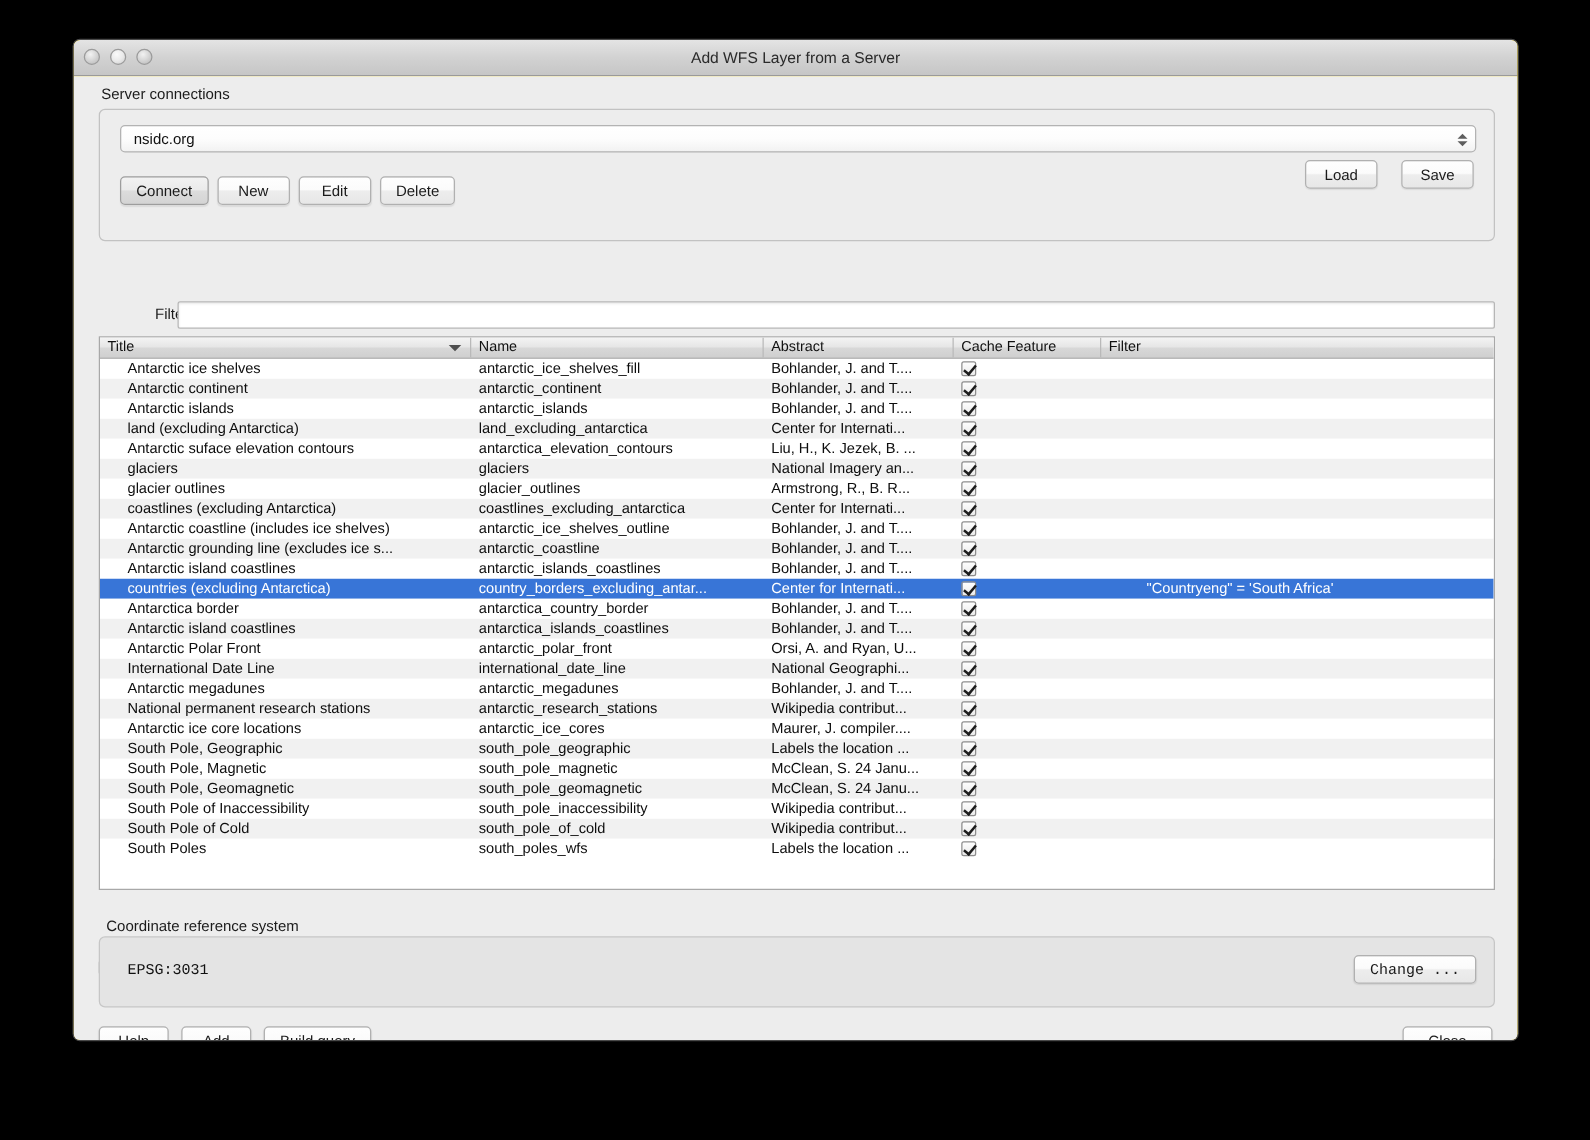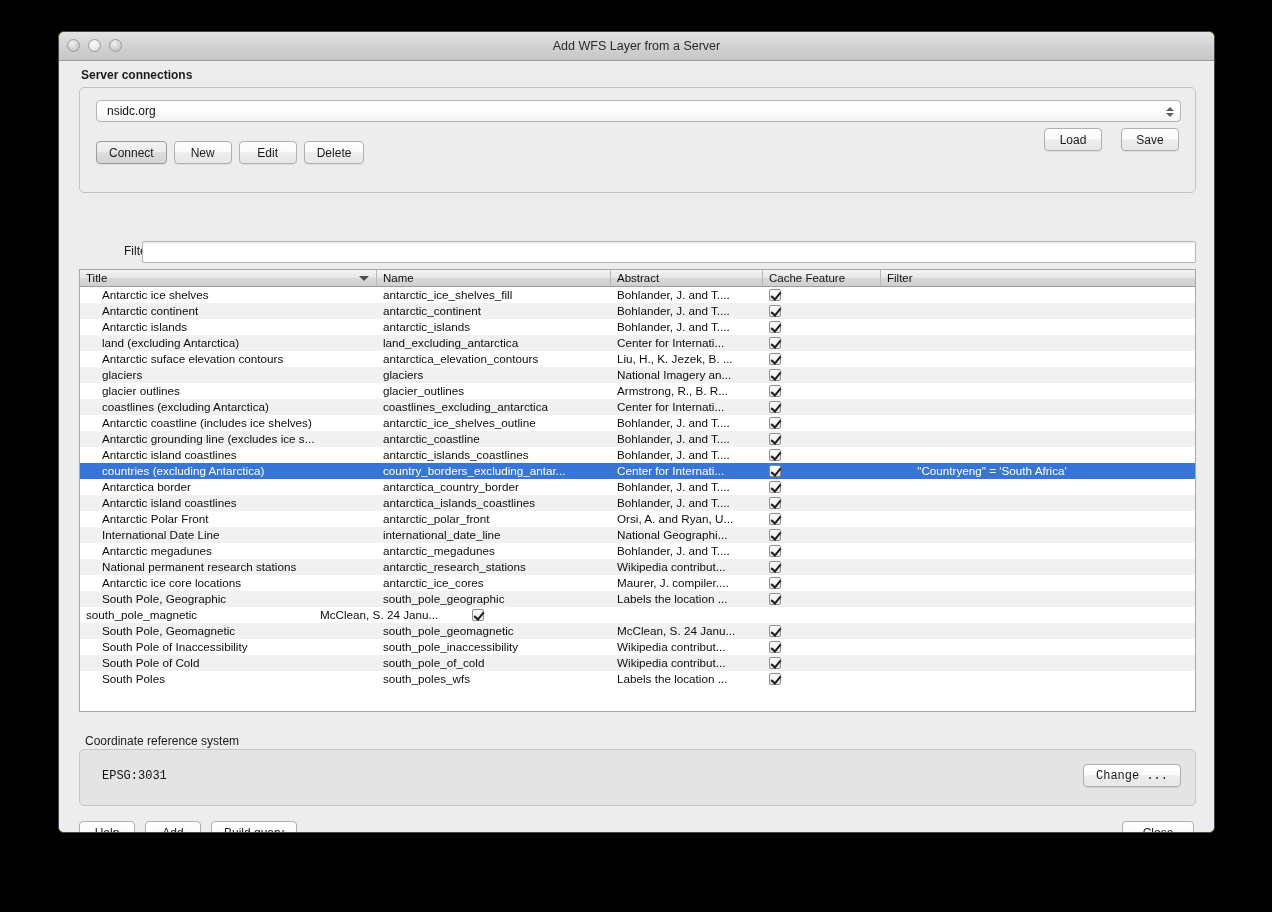--- a/index.html
+++ b/index.html
@@ -201,21 +201,21 @@
     <div id="lights">
       <div class="light"></div>
       <div class="light mid"></div>
       <div class="light"></div>
     </div>
     <div id="window-title">Add WFS Layer from a Server</div>
   </div>
 
   <div id="content">
 
-    <div class="grouplabel" style="left:22px; top:7px;font-weight:bold;">Server connections</div>
+    <div class="grouplabel" style="left:22px; top:7px;">Server connections</div>
 
     <div id="server-group">
       <div id="conn-select">
         <span class="val">nsidc.org</span>
         <span id="conn-arrows">
           <span class="tri-up"></span>
             <span class="tri-dn"></span>
         </span>
       </div>
 
@@ -431,20 +431,21 @@
           <div class="row even">
             <div class="cell title">South Pole, Geographic</div>
             <div class="cell name">south_pole_geographic</div>
             <div class="cell abs">Labels the location ...</div>
             <div class="cell cache">
               <span class="chk"></span>
             </div>
             <div class="cell filt"></div>
           </div>
           <div class="row odd">
+            <div class="cell title">South Pole, Magnetic</div>
             <div class="cell name">south_pole_magnetic</div>
             <div class="cell abs">McClean, S. 24 Janu...</div>
             <div class="cell cache">
               <span class="chk"></span>
             </div>
             <div class="cell filt"></div>
           </div>
           <div class="row even">
             <div class="cell title">South Pole, Geomagnetic</div>
             <div class="cell name">south_pole_geomagnetic</div>

